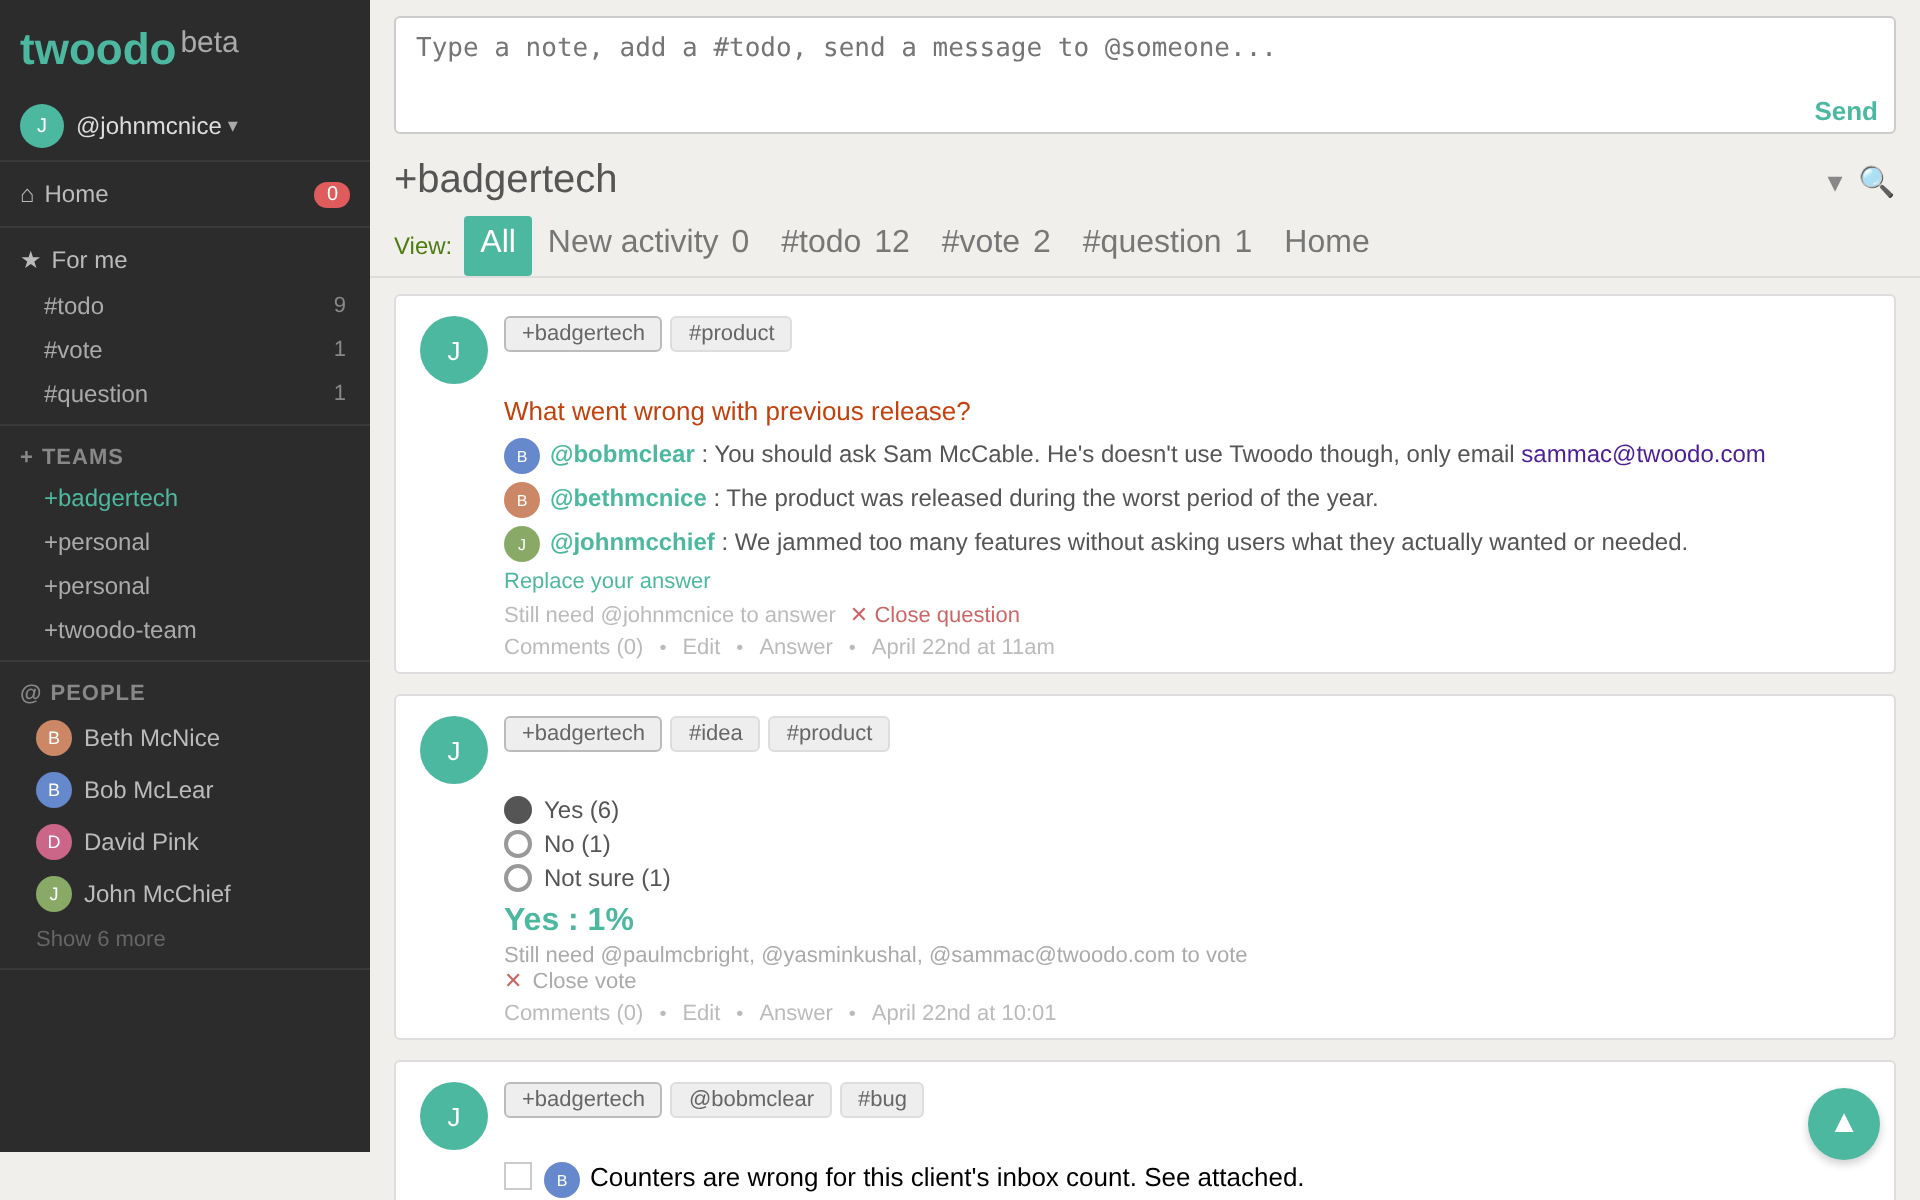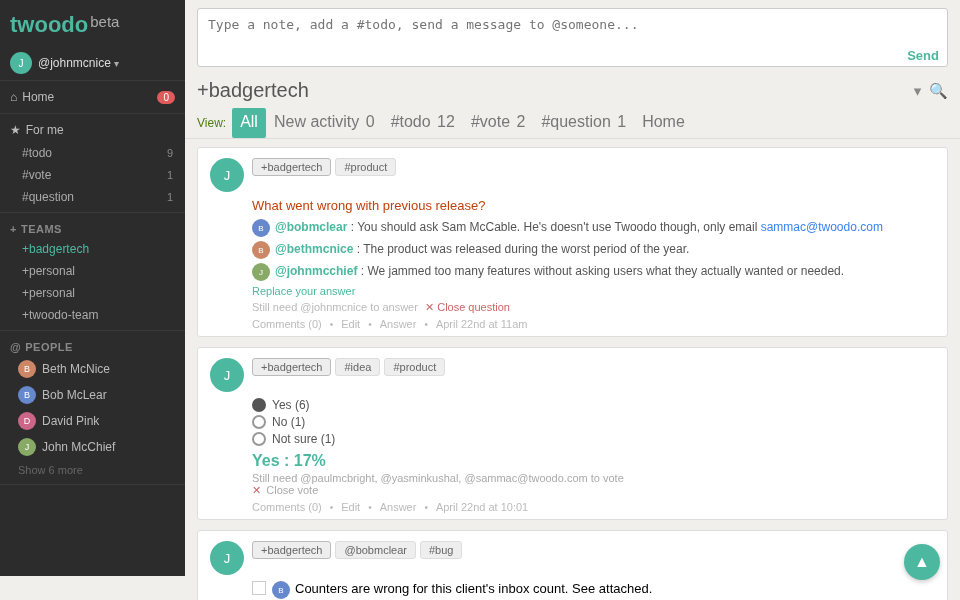--- a/index.html
+++ b/index.html
@@ -261,21 +261,21 @@
       padding-left: 42px;
     }
     .comment-avatar {
       width: 18px; height: 18px; border-radius: 50%;
       flex-shrink: 0; margin-right: 5px;
       display: flex; align-items: center; justify-content: center;
       font-size: 8px; color: white; overflow: hidden;
     }
     .comment-text { font-size: 12px; color: #555; line-height: 1.4; }
     .comment-author { font-weight: bold; color: #4db8a0; }
-    .comment-link { color: #3b82f6; text-decoration: none; }
+    .comment-link { color: #4c1d95; text-decoration: none; }
     .post-action-link {
       color: #aaa;
       font-size: 11px;
       cursor: pointer;
       padding-left: 42px;
       margin-bottom: 4px;
     }
     .post-action-link a {
       color: #4db8a0;
       text-decoration: none;
@@ -567,21 +567,21 @@
           <div class="radio-btn"></div>
           <span>No (1)</span>
         </div>
         <div class="vote-option">
           <div class="radio-btn"></div>
           <span>Not sure (1)</span>
         </div>
       </div>
 
       <div class="vote-result">
-        <div class="vote-yes">Yes : 17%</div>
+        <div class="vote-yes">Yes : 1%</div>
         <div class="vote-still-need">Still need @paulmcbright, @yasminkushal, @sammac@twoodo.com to vote</div>
         <div class="close-vote">
           <span class="x">✕</span> Close vote
         </div>
       </div>
 
       <div class="post-footer">
         <span class="post-footer-item">Comments (0)</span>
         <span class="post-dot">•</span>
         <span class="post-footer-item">Edit</span>

